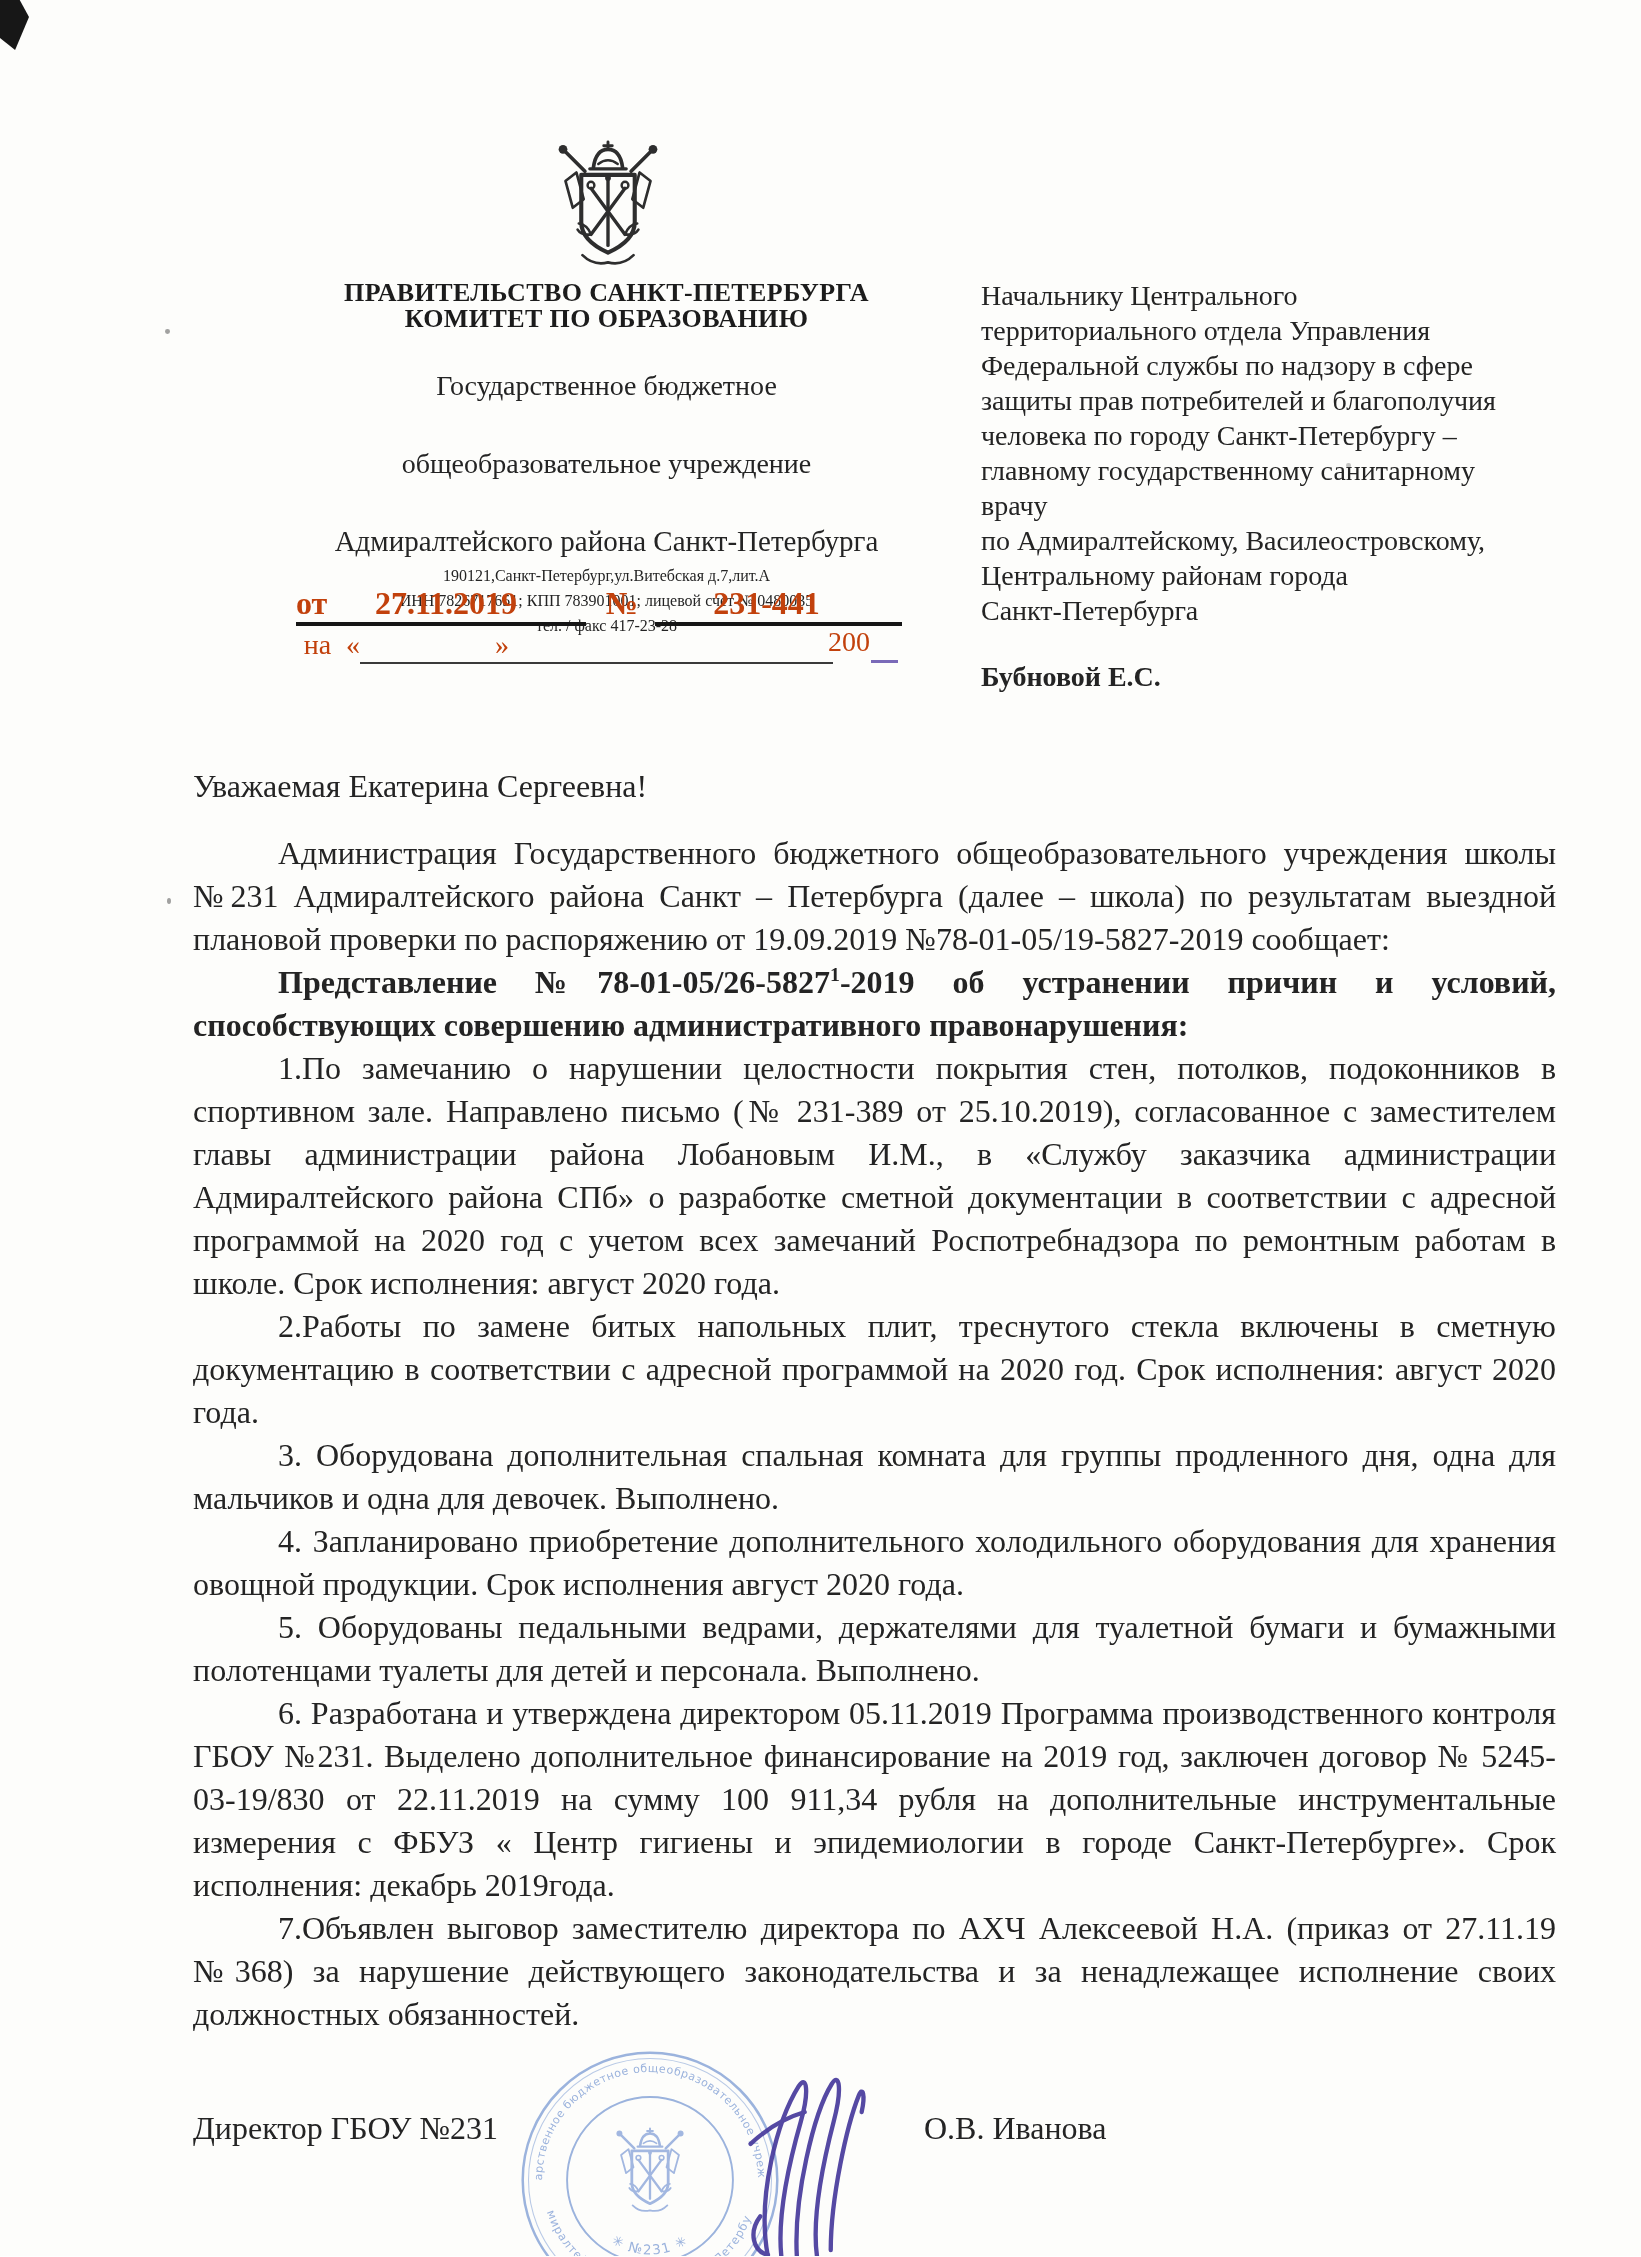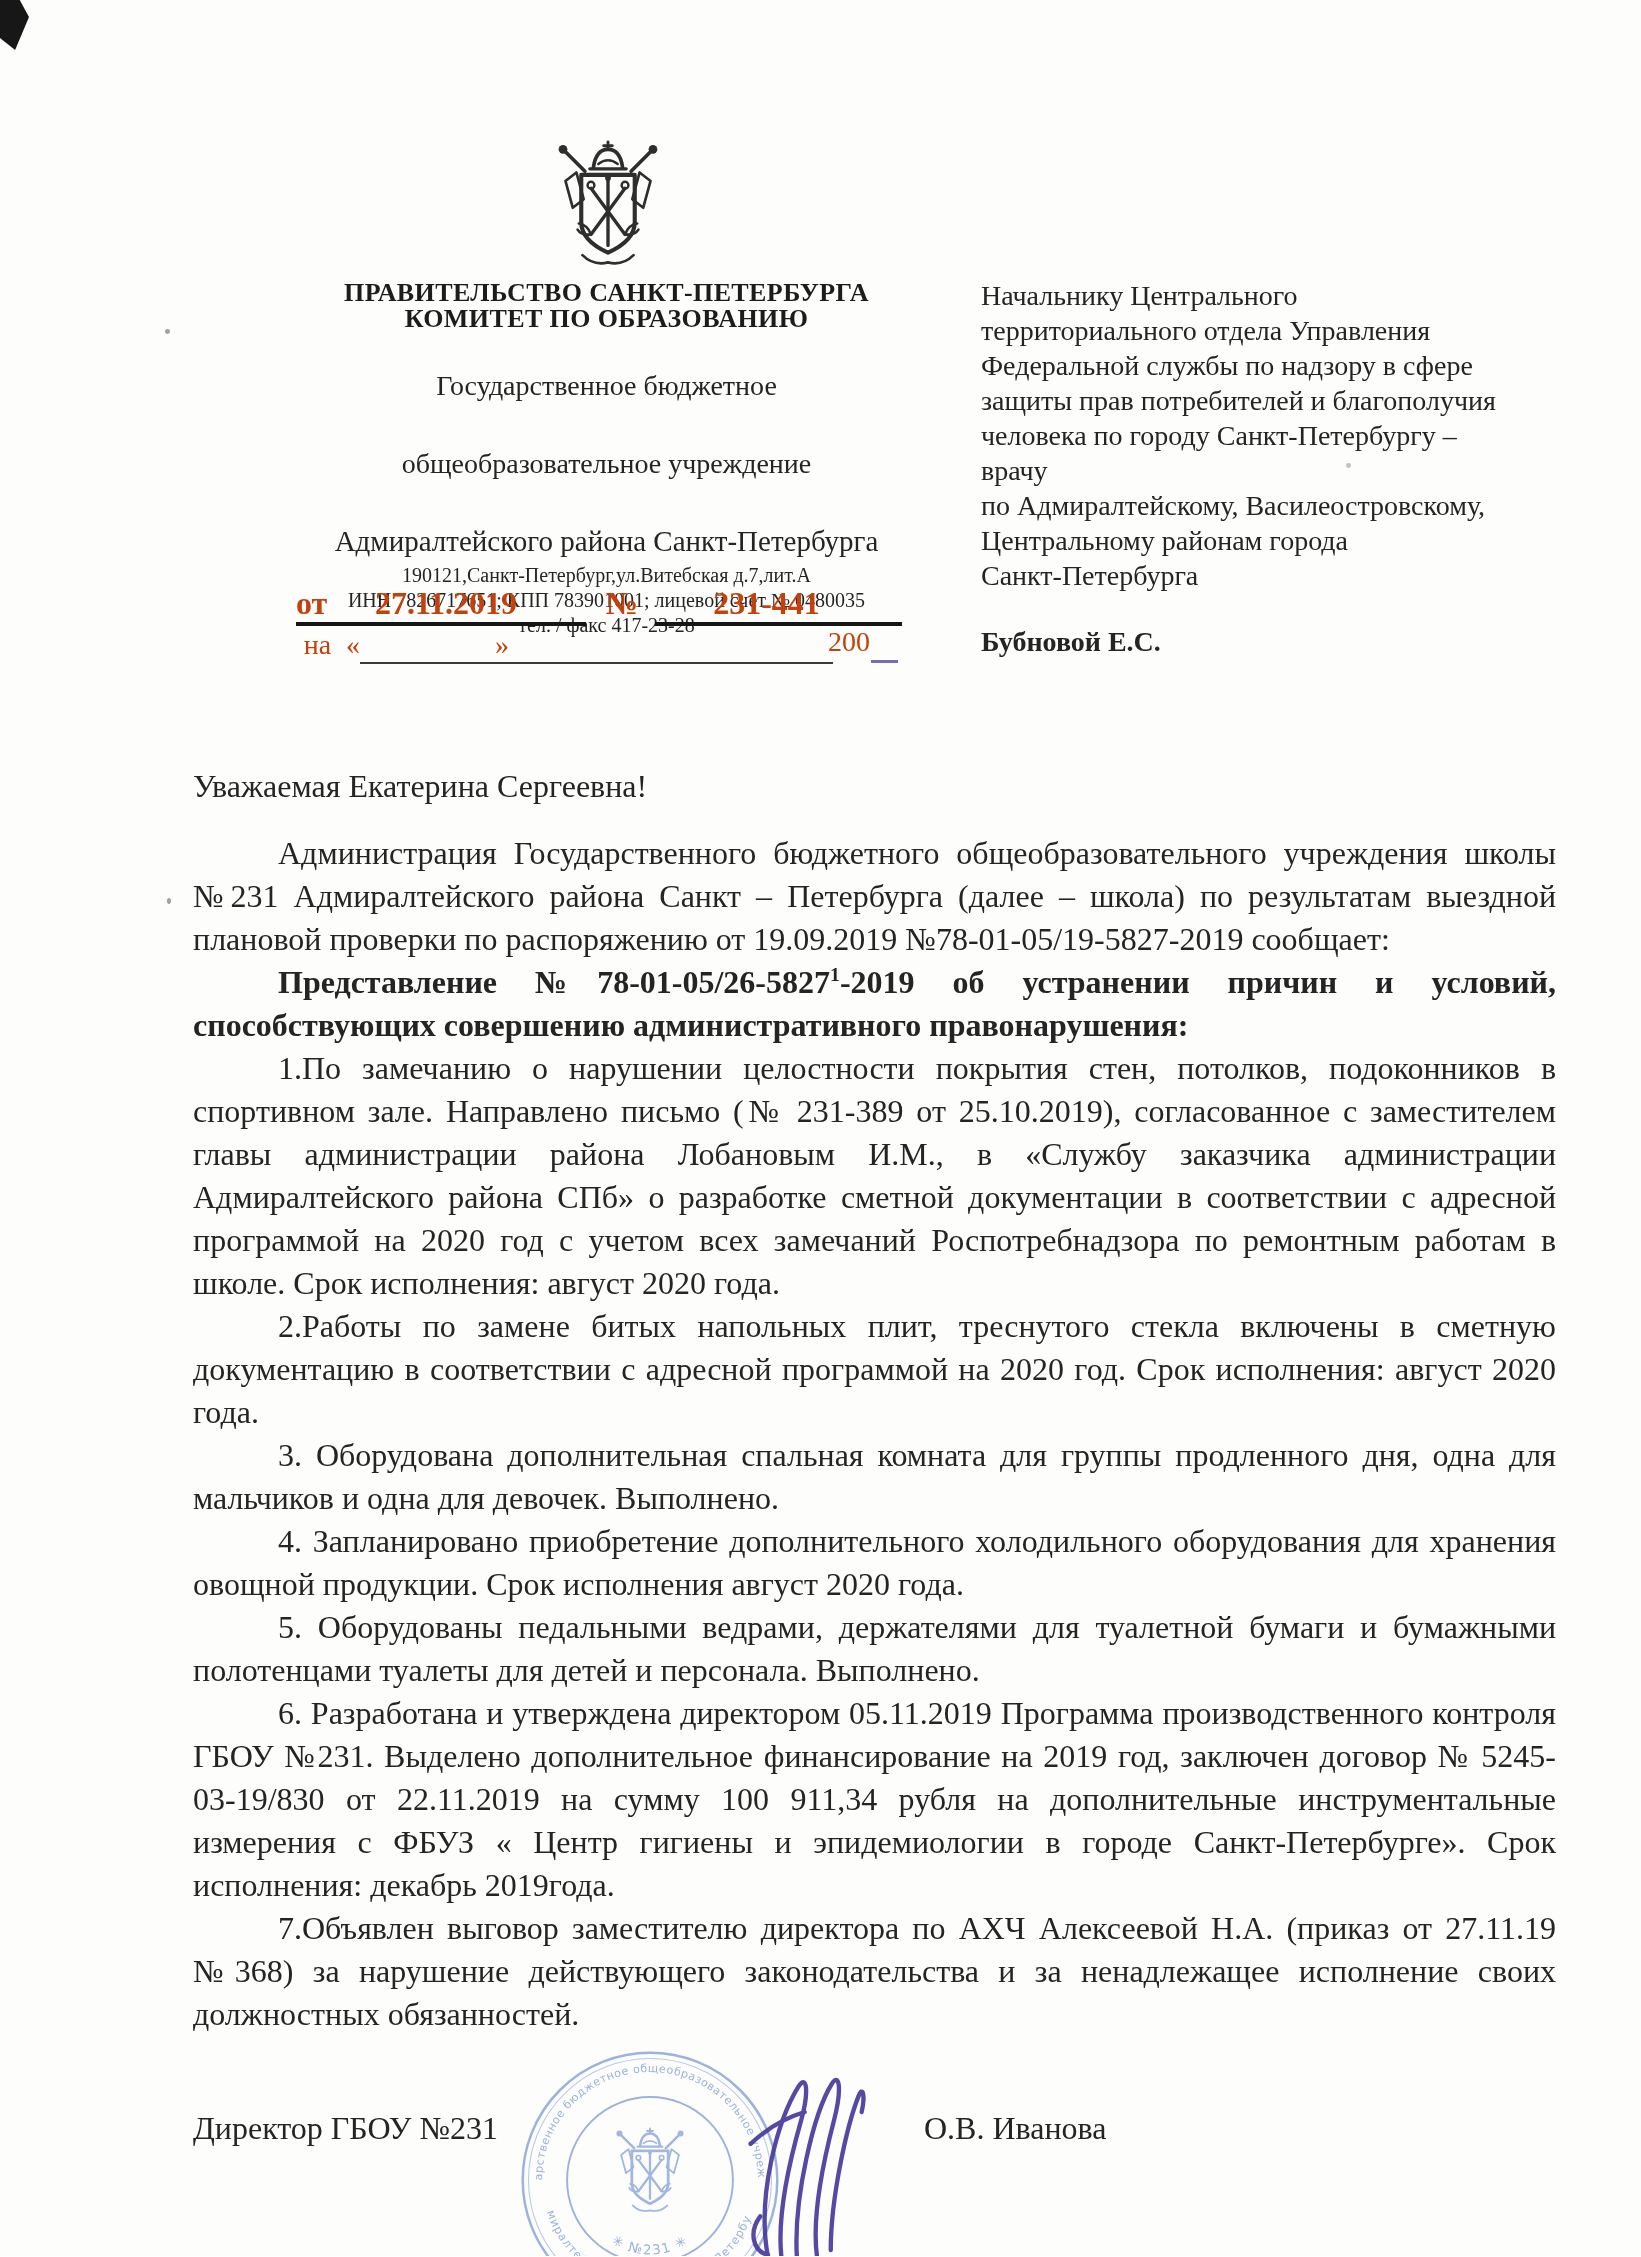--- a/index.html
+++ b/index.html
@@ -19,21 +19,21 @@
   
   .emblem{position:absolute;left:547px;top:138px;width:122px;height:137px;color:#2e2e2e;}
 
   
   .lh-left{position:absolute;left:172px;top:280px;width:869px;text-align:center;}
   .gov{font-weight:bold;font-size:26px;line-height:26px;letter-spacing:0.4px;color:#1c1c1c;}
   .org{font-size:28px;line-height:34px;margin-top:44px;}
   .org.first{margin-top:37px;}
   .org.school{font-weight:bold;font-size:29px;line-height:35px;}
   .org.district{font-size:29px;line-height:32px;}
-  .small-line{font-size:20px;line-height:25px;}
+  .small-line{font-size:16px;line-height:25px;}
   .small-line.first{margin-top:5.8px;}
 
   
   .ref{position:absolute;left:296px;top:585px;width:628px;height:92px;font-size:32px;font-weight:bold;color:#c2410c;}
   .ref span{position:absolute;white-space:nowrap;}
   .ref .ot{left:0;top:0;}
   .ref .date{left:68px;top:0;width:164px;text-align:center;}
   .ref .no{left:310px;top:0;}
   .ref .num{left:386px;top:0;width:169px;text-align:center;}
   .ref .ul1{position:absolute;left:0;top:37px;width:290px;height:3.9px;background:#161616;}
@@ -133,20 +133,21 @@
     <div class="thin2"></div>
     <div class="pen"></div>
   </div>
 
   <div class="addressee">
     <div>Начальнику Центрального</div>
     <div>территориального отдела Управления</div>
     <div>Федеральной службы по надзору в сфере</div>
     <div>защиты прав потребителей и благополучия</div>
     <div>человека по городу Санкт-Петербургу –</div>
+    <div>главному государственному санитарному</div>
     <div>врачу</div>
     <div>по Адмиралтейскому, Василеостровскому,</div>
     <div>Центральному районам города</div>
     <div>Санкт-Петербурга</div>
     <div class="addressee-name">Бубновой Е.С.</div>
   </div>
 
   <div class="salutation">Уважаемая Екатерина Сергеевна!</div>
 
   <div class="body-text">

